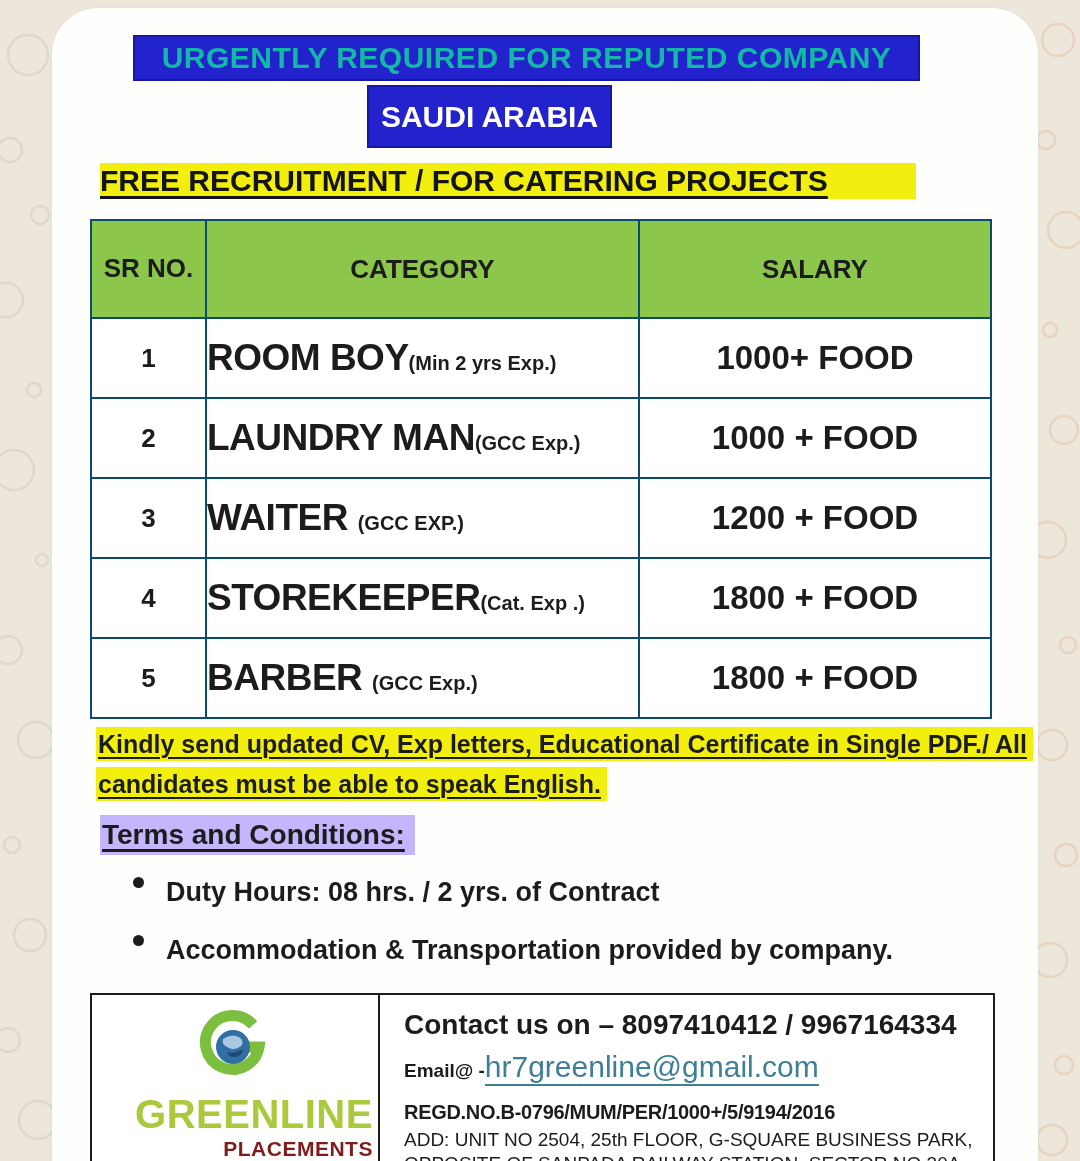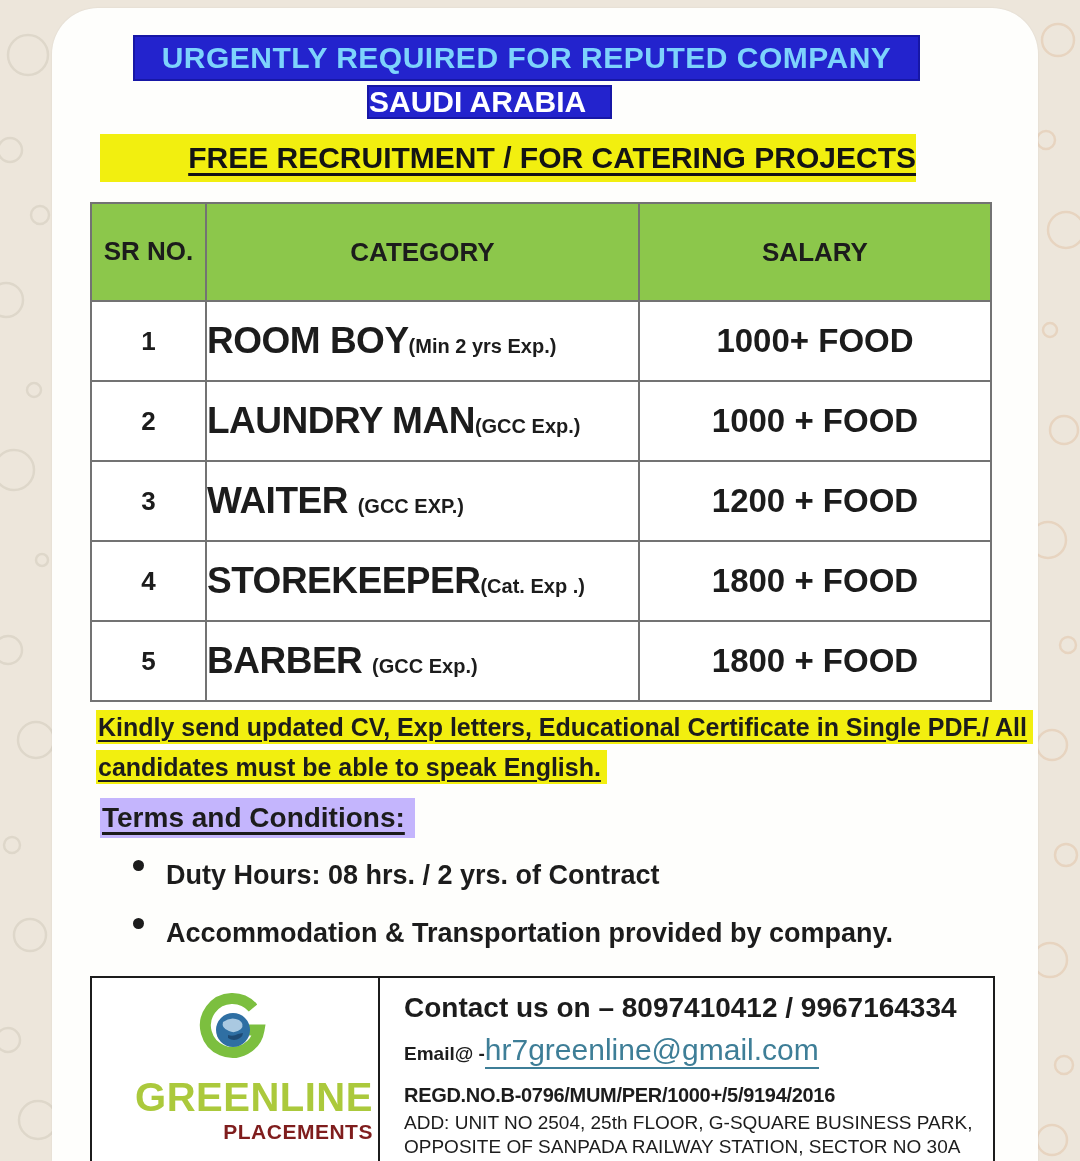--- a/index.html
+++ b/index.html
@@ -29,72 +29,72 @@
     overflow: hidden;
     box-shadow: 0 0 2px rgba(0,0,0,0.08);
   }
   .banner1 {
     margin: 27px 0 0 81px;
     width: 787px;
     height: 46px;
     background: #2323CD;
     border: 2px solid #1717A6;
     box-sizing: border-box;
-    color: #7dd3fc;
+    color: #14b8a6;
     font-size: 30px;
     font-weight: bold;
     letter-spacing: 0.5px;
     display: flex;
     align-items: center;
     justify-content: center;
     white-space: nowrap;
   }
   .banner2 {
     margin: 4px 0 0 315px;
     width: 245px;
-    height: 34px;
+    height: 63px;
     background: #2323CD;
     border: 2px solid #1717A6;
     box-sizing: border-box;
     color: #FFFFFF;
     font-size: 30px;
     font-weight: bold;
     display: flex;
     align-items: center;
-    justify-content: flex-start;
+    justify-content: center;
     white-space: nowrap;
   }
   .subhead {
     margin: 15px 0 0 48px;
     width: 816px;
-    height: 48px;
+    height: 36px;
     background: #F2EF0F;
     box-sizing: border-box;
     display: flex;
     align-items: center;
-    justify-content: flex-end;
+    justify-content: flex-start;
   }
   .subhead span {
     font-size: 30px;
     font-weight: bold;
     color: #141414;
     text-decoration: underline;
     text-decoration-thickness: 3px;
     text-underline-offset: 5px;
     white-space: nowrap;
   }
   table.jobs {
     margin: 20px 0 0 38px;
     width: 900px;
     border-collapse: collapse;
     table-layout: fixed;
     background: #FFFFFF;
   }
   table.jobs th, table.jobs td {
-    border: 2px solid #737373;
+    border: 2px solid #0c4a6e;
     padding: 0;
   }
   col.c-sr { width: 115px; }
   col.c-cat { width: 433px; }
   col.c-sal { width: 352px; }
   table.jobs th {
     background: #8CC74B;
     height: 96px;
     font-size: 26px;
     font-weight: bold;

